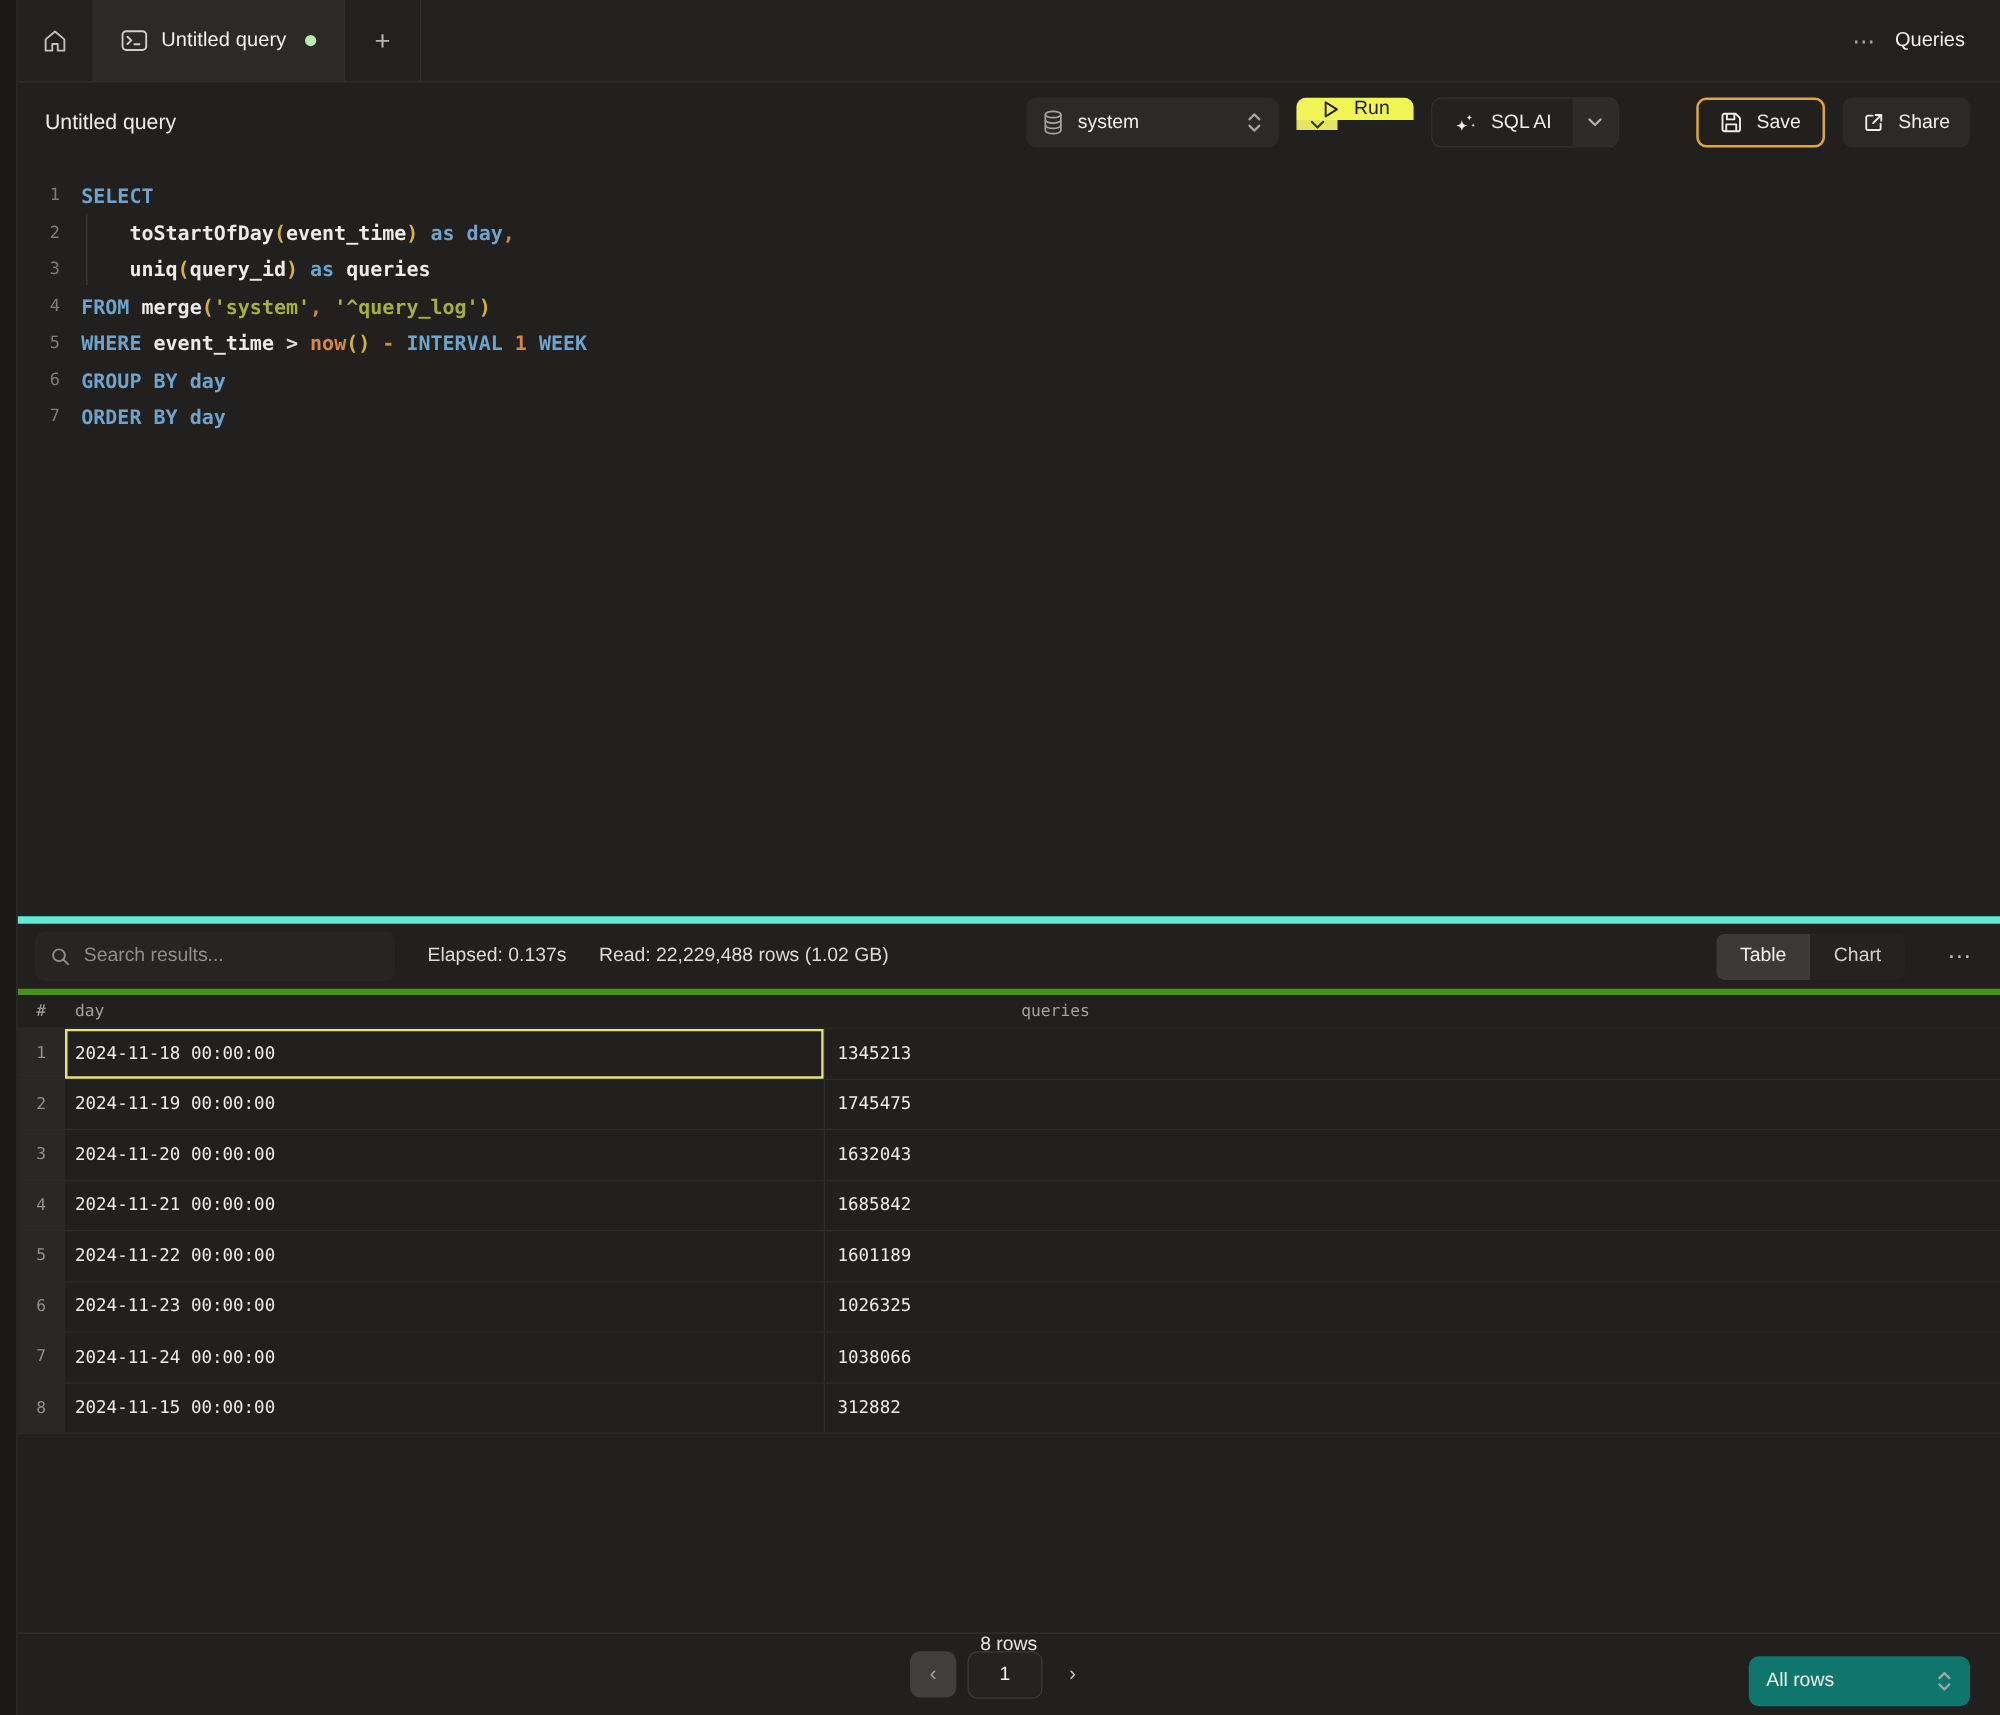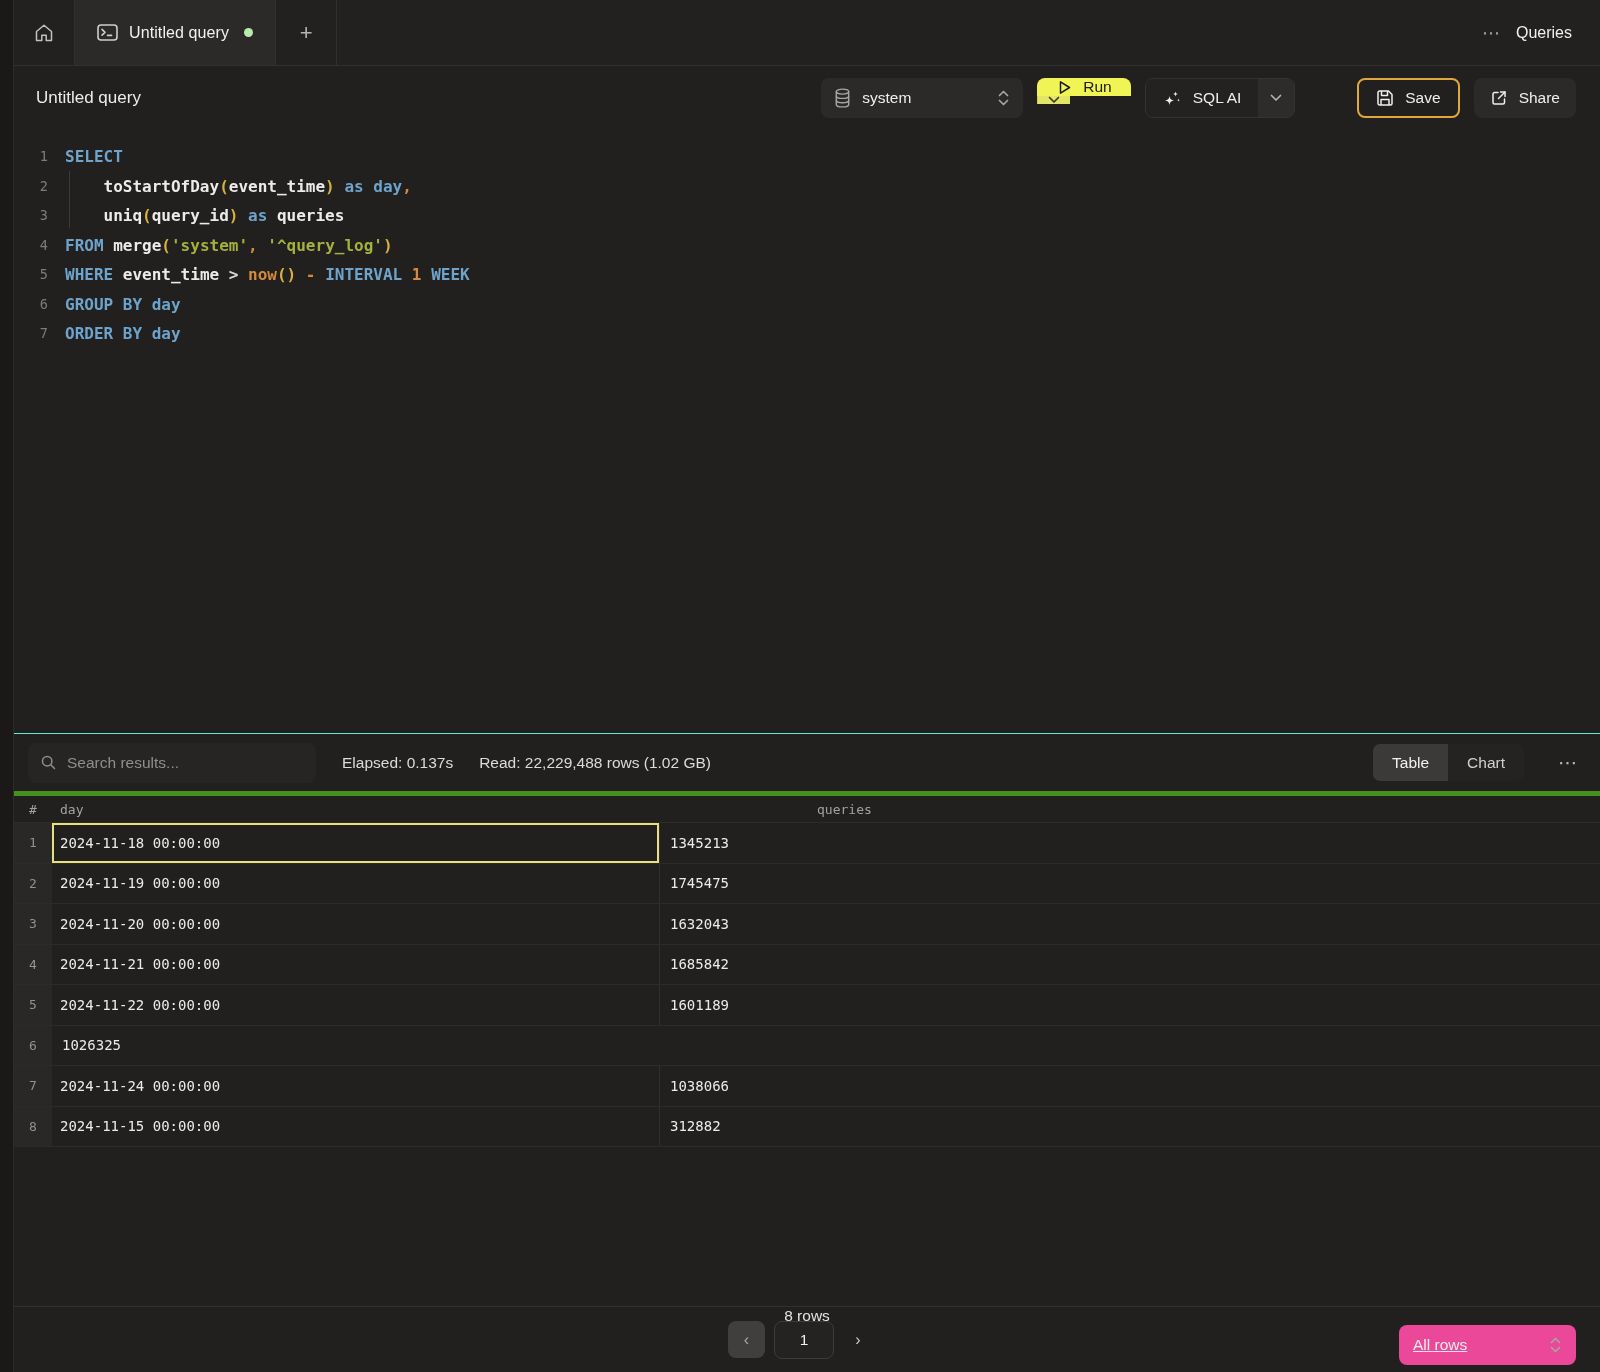--- a/index.html
+++ b/index.html
@@ -65,21 +65,21 @@
   .code-line{ display:flex; }
   .line-num{ width:34px; flex-shrink:0; text-align:right; color:#7e7d7b;
     font-size:13.5px; font-weight:400; font-family:"DejaVu Sans Mono", monospace; }
   .code-text{ padding-left:17px; white-space:pre; font-family:"DejaVu Sans Mono", monospace; }
   .tk-kw{ color:#6ea3cb; } .tk-fn{ color:#ecebe9; } .tk-pa{ color:#d8b13c; }
   .tk-st{ color:#a4b23d; } .tk-nu{ color:#d58a3e; } .tk-op{ color:#d58a3e; }
   .tk-pl{ color:#d9d8d6; }
   .indent-guide{ position:absolute; left:55px; top:41px; width:1px; height:57px; background:#3b3a38; }
 
   
-  .rtoolbar{ height:58px; border-top:1px solid #5eead4; display:flex; align-items:center;
+  .rtoolbar{ height:58px; border-top:6px solid #5eead4; display:flex; align-items:center;
     padding:0 14px; gap:26px; flex-shrink:0; }
   .search-box{ width:288px; height:40px; background:#262523; border-radius:8px;
     display:flex; align-items:center; gap:10px; padding:0 12px; color:#8f8e8c; }
   .search-box input{ background:transparent; border:none; outline:none; color:#d8d7d5;
     font-size:15.5px; width:100%; font-family:"Liberation Sans", sans-serif; }
   .search-box input::placeholder{ color:#8f8e8c; }
   .stat{ font-size:15.5px; color:#dcdbd9; }
   .rt-spacer{ flex:1; }
   .segmented{ display:flex; border-radius:7px; overflow:hidden; }
   .seg-tab{ height:37px; padding:0 19px; display:flex; align-items:center;
@@ -114,22 +114,22 @@
   .pagination{ position:absolute; left:714px; top:50%; transform:translateY(-50%);
     display:flex; align-items:center; gap:9px; }
   .pg-prev{ width:37px; height:37px; border-radius:8px; background:#413f3d;
     display:flex; align-items:center; justify-content:center; color:#a9a8a6;
     font-size:16px; cursor:pointer; }
   .pg-page{ width:60px; height:38px; border-radius:8px; background:#242321;
     border:1px solid #3c3b39; display:flex; align-items:center; justify-content:center;
     color:#f0efed; font-size:15.5px; cursor:pointer; }
   .pg-next{ width:30px; height:37px; display:flex; align-items:center; justify-content:center;
     color:#c9c8c6; font-size:16px; cursor:pointer; }
-  .pagesize{ margin-left:auto; width:177px; height:40px; background:#ec4899;
-    border-radius:8px; display:flex; align-items:center; padding:0 14px; gap:4px; cursor:pointer;text-decoration:underline; }
+  .pagesize{ margin-left:auto; width:177px; height:40px; background:#0f766e;
+    border-radius:8px; display:flex; align-items:center; padding:0 14px; gap:4px; cursor:pointer; }
   .pagesize .lbl{ flex:1; font-size:15.5px; color:#efeeec; }
 </style>
 </head>
 <body>
 
 <div class="left-strip"></div>
 
 <div class="app">
 
   <div class="topbar">
@@ -327,20 +327,21 @@
         <div class="cell-day">2024-11-21 00:00:00</div>
         <div class="cell-queries">1685842</div>
       </div>
       <div class="trow">
         <div class="cell-num">5</div>
         <div class="cell-day">2024-11-22 00:00:00</div>
         <div class="cell-queries">1601189</div>
       </div>
       <div class="trow">
         <div class="cell-num">6</div>
+        <div class="cell-day">2024-11-23 00:00:00</div>
         <div class="cell-queries">1026325</div>
       </div>
       <div class="trow">
         <div class="cell-num">7</div>
         <div class="cell-day">2024-11-24 00:00:00</div>
         <div class="cell-queries">1038066</div>
       </div>
       <div class="trow">
         <div class="cell-num">8</div>
         <div class="cell-day">2024-11-15 00:00:00</div>

